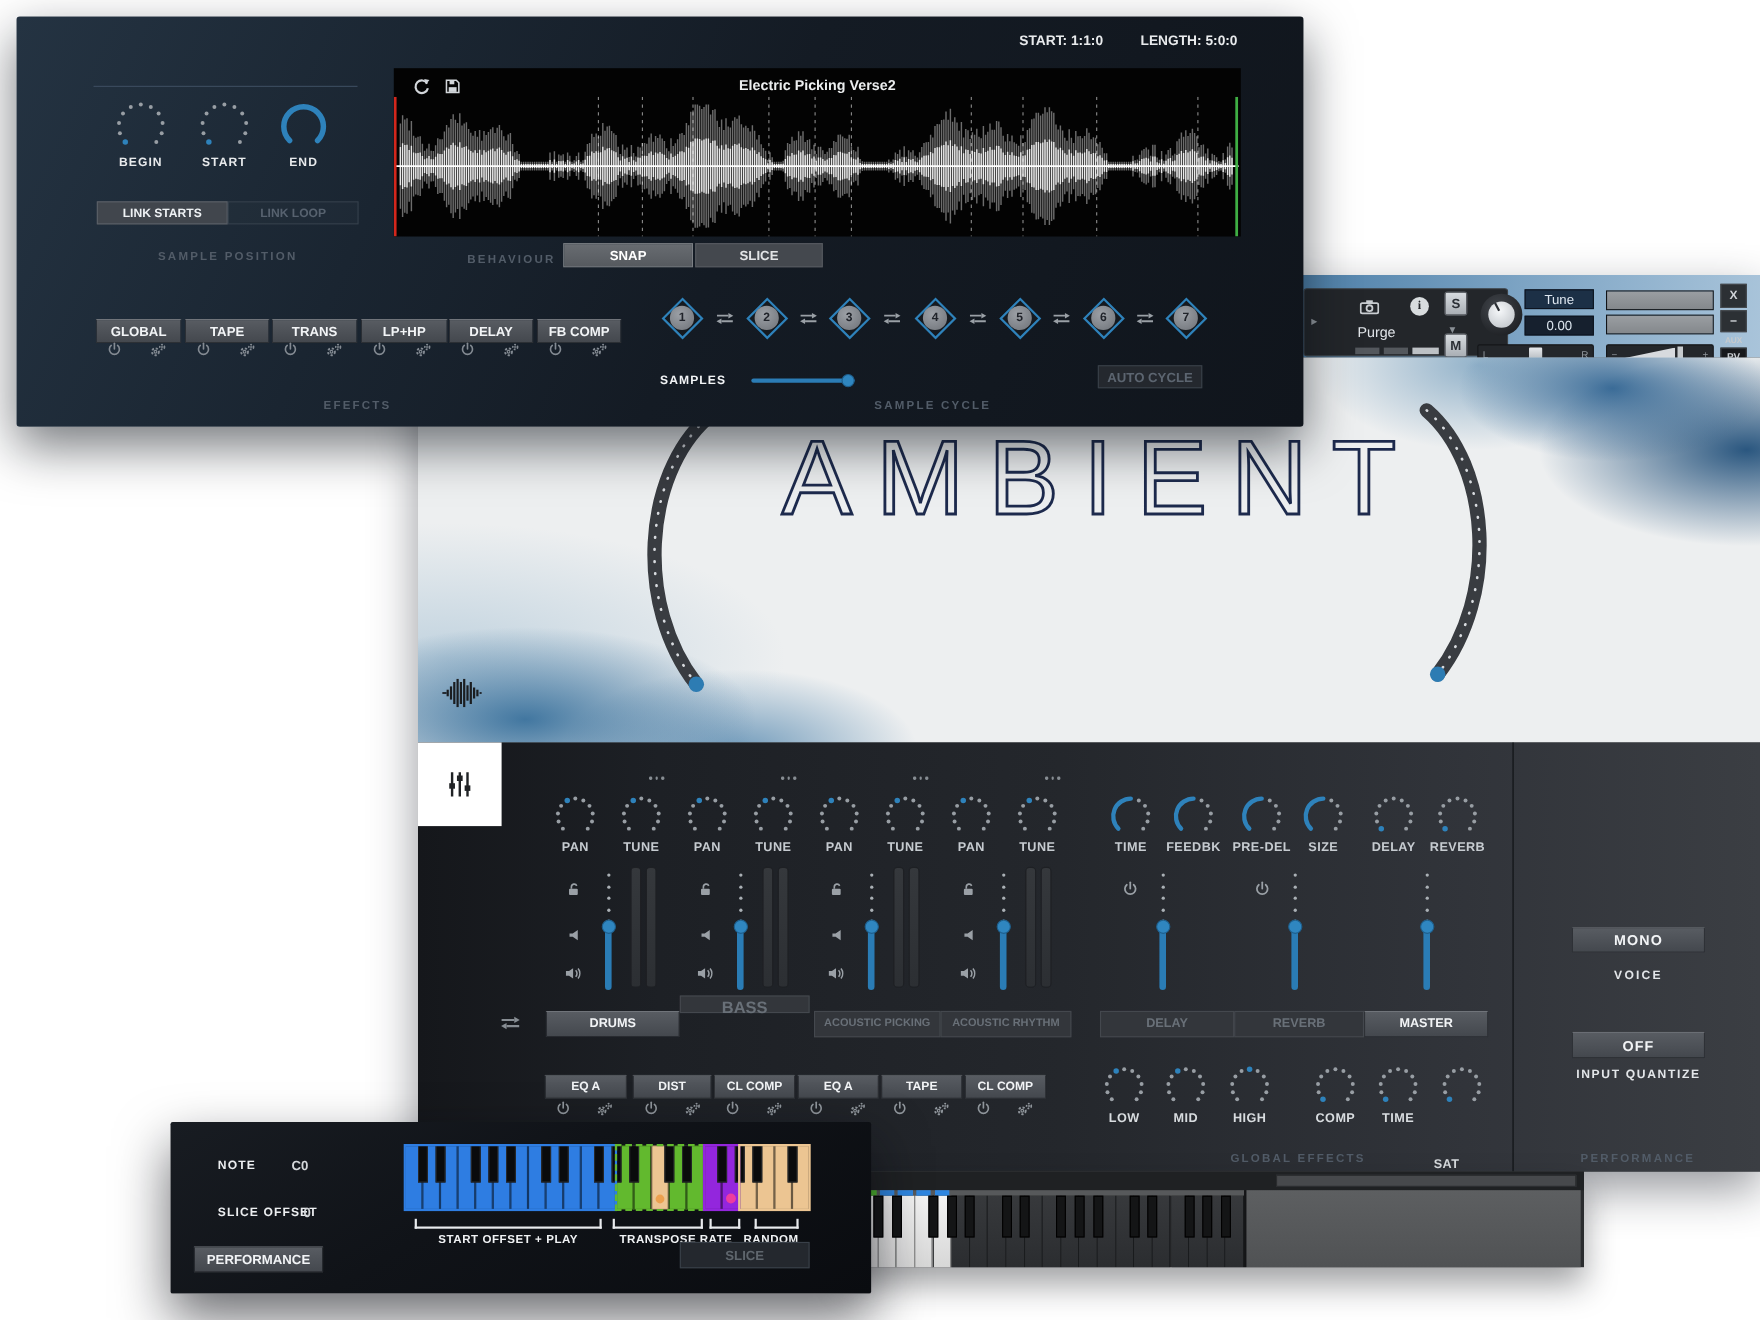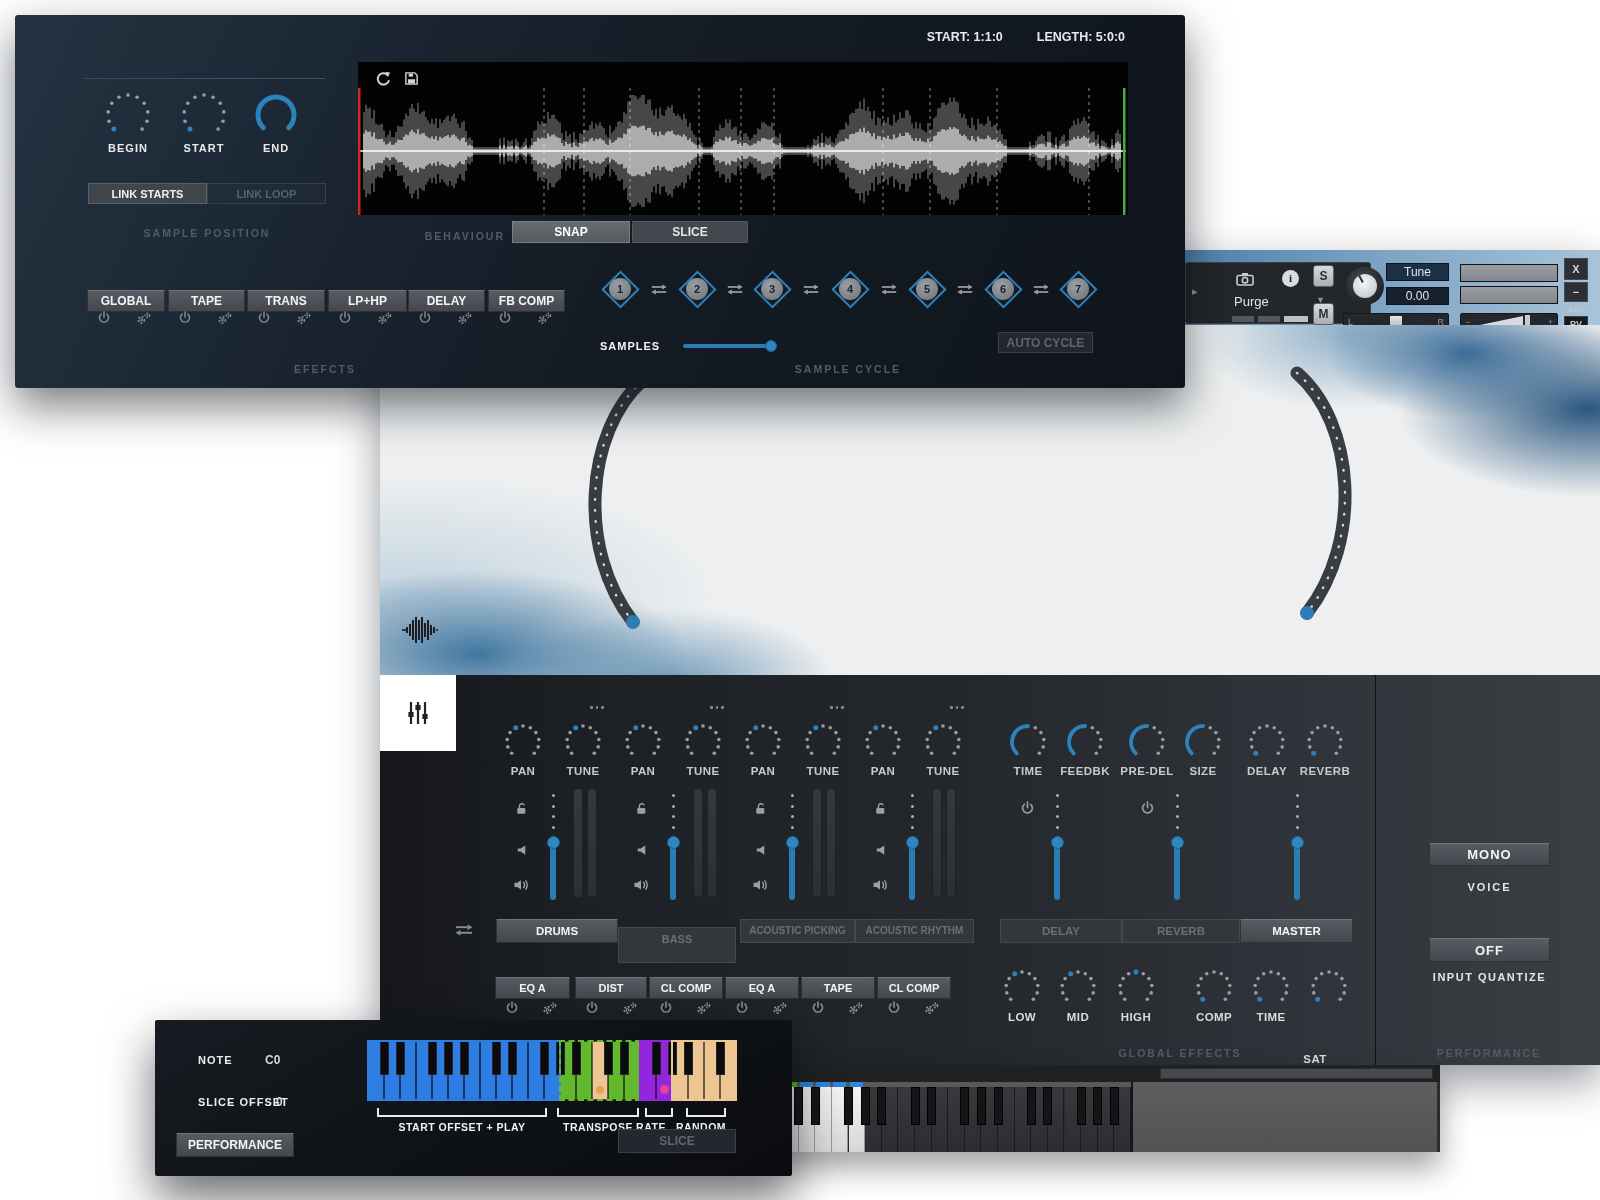--- a/index.html
+++ b/index.html
@@ -113,20 +113,21 @@
           <circle cx="78" cy="252" r="7" fill="#2d7cb3"></circle>
         </svg>
       </div>
       <div class="abs" style="left:905px;top:38px;width:100px;height:265px;">
         <svg width="100" height="265" viewBox="0 0 100 265">
           <path d="M12 10 C 70 60, 78 178, 22 250" fill="none" stroke="#393c41" stroke-width="13" stroke-linecap="round"></path>
           <path d="M12 10 C 70 60, 78 178, 22 250" fill="none" stroke="#d7dade" stroke-width="2.4" stroke-dasharray="0.5 10.5" stroke-linecap="round"></path>
           <circle cx="22" cy="250" r="7" fill="#2d7cb3"></circle>
         </svg>
       </div>
+      <div class="bigtitle abs" style="top:62px;letter-spacing:22px;padding-left:22px;">AMBIENT</div>
       <div id="waveMark" class="abs" style="left:22px;top:292px;"><svg width="36" height="26" viewBox="0 0 36 26">
             <rect x="4" y="10" width="2" height="6" fill="#1b1d20"></rect>
             <rect x="7" y="7" width="2" height="12" fill="#1b1d20"></rect>
             <rect x="10" y="3" width="2" height="20" fill="#1b1d20"></rect>
             <rect x="13" y="0" width="2" height="26" fill="#1b1d20"></rect>
             <rect x="16" y="3" width="2" height="20" fill="#1b1d20"></rect>
             <rect x="19" y="0" width="2" height="26" fill="#1b1d20"></rect>
             <rect x="22" y="6" width="2" height="14" fill="#1b1d20"></rect>
             <rect x="25" y="3" width="2" height="20" fill="#1b1d20"></rect>
             <rect x="28" y="8" width="2" height="10" fill="#1b1d20"></rect>
@@ -465,21 +466,21 @@
         <div style="position: absolute; left: 915.5px; top: 161px; width: 3px; height: 3px; border-radius: 50%; background: rgb(170, 176, 181);"></div>
         <div style="position: absolute; left: 914px; top: 167px; width: 6px; height: 58px; border-radius: 3px; background: rgb(42, 124, 181);"></div>
         <div style="position: absolute; left: 910.5px; top: 161px; width: 13px; height: 13px; border-radius: 50%; background: rgb(47, 134, 192); border: 1px solid rgb(31, 95, 140);"></div>
         <div style="position: absolute; left: 74px; top: 248px; width: 20px; height: 14px; color: rgb(135, 141, 147); line-height: 0;"><svg width="20" height="14" viewBox="0 0 20 14">
             <path d="M2 4.2h11.5" stroke="currentColor" stroke-width="1.9" fill="none"></path>
             <path d="M13.5 1.4L18.5 4.2 13.5 7z" fill="currentColor"></path>
             <path d="M18 9.8H6.5" stroke="currentColor" stroke-width="1.9" fill="none"></path>
             <path d="M6.5 7L1.5 9.8 6.5 12.6z" fill="currentColor"></path>
           </svg></div>
         <div class="btn abs" style="position: absolute; left: 116px; top: 244px; width: 122px; height: 24px; line-height: 22px; font-size: 11.5px;">DRUMS</div>
-        <div class="tab-dim abs" style="position: absolute; left: 238px; top: 252px; width: 118px; height: 36px; line-height: 22px; font-size: 11px;">BASS</div>
+        <div class="tab-dim abs" style="position: absolute; left: 238px; top: 230px; width: 118px; height: 16px; line-height: 22px; font-size: 15px;">BASS</div>
         <div class="tab-dim abs" style="position: absolute; left: 360px; top: 244px; width: 115px; height: 24px; line-height: 22px; font-size: 10px;">ACOUSTIC PICKING</div>
         <div class="tab-dim abs" style="position: absolute; left: 475px; top: 244px; width: 119px; height: 24px; line-height: 22px; font-size: 10px;">ACOUSTIC RHYTHM</div>
         <div class="tab-dim abs" style="position: absolute; left: 620px; top: 244px; width: 122px; height: 24px; line-height: 22px; font-size: 11.5px;">DELAY</div>
         <div class="tab-dim abs" style="position: absolute; left: 742px; top: 244px; width: 118px; height: 24px; line-height: 22px; font-size: 11.5px;">REVERB</div>
         <div class="btn abs" style="position: absolute; left: 860px; top: 244px; width: 113px; height: 24px; line-height: 22px; font-size: 11.5px;">MASTER</div>
         <div class="btn abs" style="position: absolute; left: 115px; top: 302px; width: 75px; height: 22px; line-height: 21px; font-size: 11px;">EQ A</div>
         <div style="position: absolute; left: 125px; top: 326px; width: 14px; height: 14px; color: rgb(143, 149, 155); line-height: 0;"><svg width="14" height="14" viewBox="0 0 16 16">
             <path d="M8 1.2v6" stroke="currentColor" stroke-width="1.7" stroke-linecap="round" fill="none"></path>
             <path d="M4.7 3.5a5.2 5.2 0 1 0 6.6 0" stroke="currentColor" stroke-width="1.7" stroke-linecap="round" fill="none"></path>
           </svg></div>
@@ -726,20 +727,21 @@
     <div id="waveBox" class="abs">
       <span id="reloadIcon" class="abs" style="left:17px;top:9px;color:#d2d6da;"><svg width="16" height="16" viewBox="0 0 16 16">
             <path d="M13.4 5A5.7 5.7 0 1 0 14 9.2" fill="none" stroke="currentColor" stroke-width="2"></path>
             <polygon points="10.6,0.8 15.4,1.8 12.2,5.6" fill="currentColor"></polygon>
           </svg></span>
       <span id="saveIcon" class="abs" style="left:46px;top:9px;color:#d2d6da;"><svg width="15" height="15" viewBox="0 0 16 16">
             <path d="M2 2h9.5L14 4.5V14H2z" fill="none" stroke="currentColor" stroke-width="1.5"></path>
             <rect x="5" y="2.8" width="4.6" height="3.2" fill="currentColor"></rect>
             <rect x="4.2" y="8.8" width="7.6" height="4.6" fill="currentColor"></rect>
           </svg></span>
+      <div id="waveTitle" class="abs">Electric Picking Verse2</div>
       <div id="waveSvg" class="abs" style="left:0;top:26px;width:770px;height:127px;"><svg width="770" height="127" viewBox="0 0 770 127">
             <line x1="6" y1="24.2" x2="6" y2="101.8" stroke="rgba(255,255,255,0.42)" stroke-width="1.3"></line>
             <line x1="6" y1="45.6" x2="6" y2="80.4" stroke="rgba(255,255,255,0.85)" stroke-width="1.3"></line>
             <line x1="8" y1="16.7" x2="8" y2="109.3" stroke="rgba(255,255,255,0.42)" stroke-width="1.3"></line>
             <line x1="8" y1="42.2" x2="8" y2="83.8" stroke="rgba(255,255,255,0.85)" stroke-width="1.3"></line>
             <line x1="10" y1="20.6" x2="10" y2="105.4" stroke="rgba(255,255,255,0.42)" stroke-width="1.3"></line>
             <line x1="10" y1="43.9" x2="10" y2="82.1" stroke="rgba(255,255,255,0.85)" stroke-width="1.3"></line>
             <line x1="12" y1="19.6" x2="12" y2="106.4" stroke="rgba(255,255,255,0.42)" stroke-width="1.3"></line>
             <line x1="12" y1="43.5" x2="12" y2="82.5" stroke="rgba(255,255,255,0.85)" stroke-width="1.3"></line>
             <line x1="14" y1="30.6" x2="14" y2="95.4" stroke="rgba(255,255,255,0.42)" stroke-width="1.3"></line>

